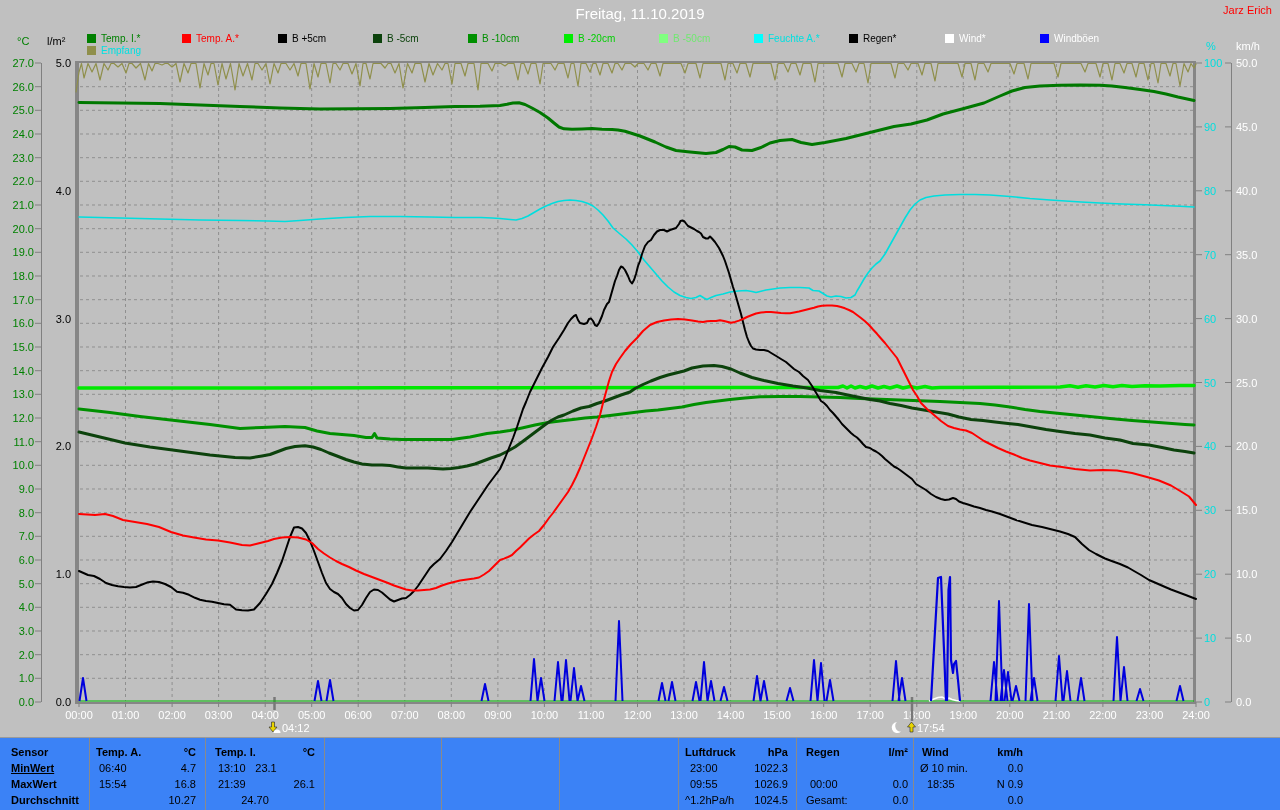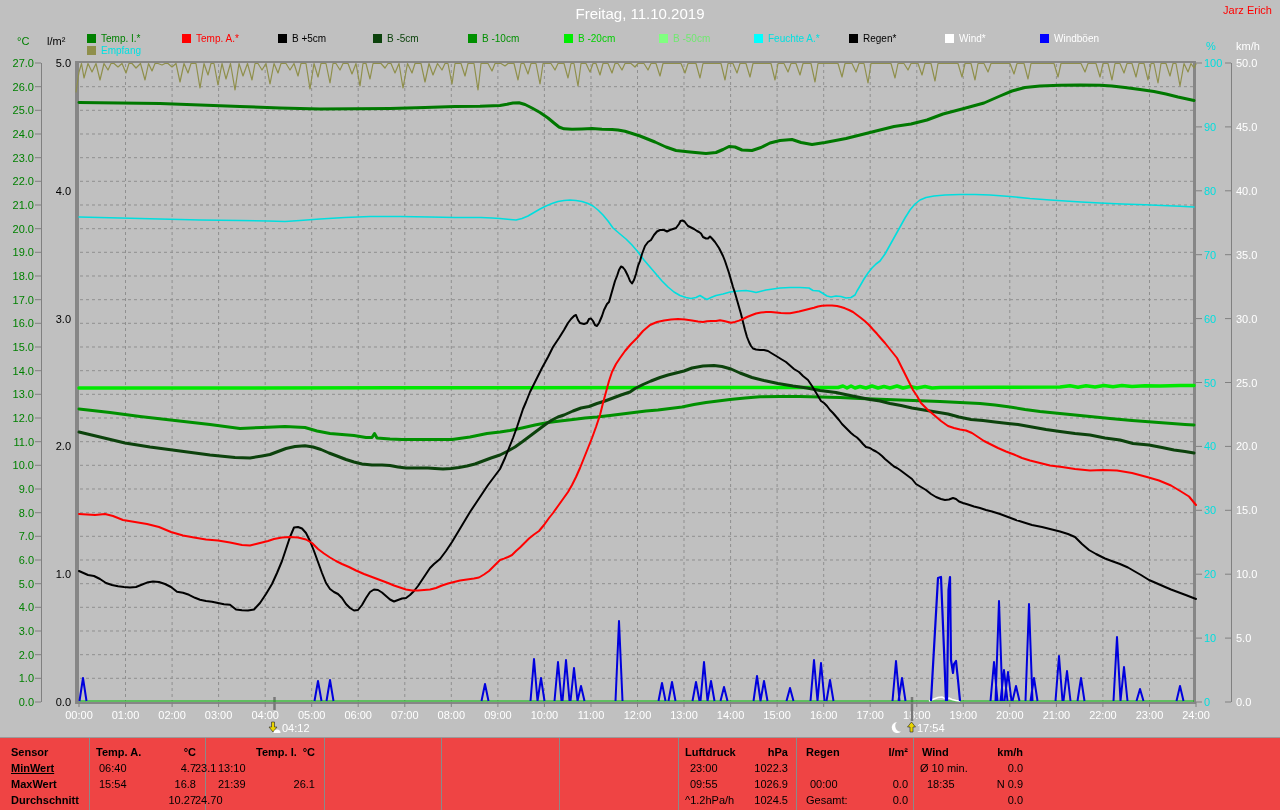--- a/index.html
+++ b/index.html
@@ -1,20 +1,20 @@
 <!DOCTYPE html>
 <html><head><meta charset="utf-8">
 <style>
 *{margin:0;padding:0;box-sizing:border-box}
 body{width:1280px;height:810px;background:#c0c0c0;font-family:"Liberation Sans",sans-serif;overflow:hidden;position:relative}
 svg text{font-family:"Liberation Sans",sans-serif;font-size:11px}
 .abs{position:absolute}
 .lg{position:absolute;font-size:10px;white-space:nowrap}
 .sq{display:inline-block;width:9px;height:9px;margin-right:5px;vertical-align:-1px}
-.tbl{position:absolute;left:0;top:737px;width:1280px;height:73px;background:#ef4444;border-top:1px solid #9a9a9a}
+.tbl{position:absolute;left:0;top:737px;width:1280px;height:73px;background:#3b82f6;border-top:1px solid #9a9a9a}
 .tc{position:absolute;font-size:11px;color:#000;white-space:nowrap}
 .vs{position:absolute;top:0;width:1px;height:73px;background:#8a8a8a}
 </style></head>
 <body>
 <div class="abs" style="left:0;top:5px;width:1280px;text-align:center;color:#fff;font-size:15px">Freitag, 11.10.2019</div>
 <div class="abs" style="right:8px;top:4px;color:#ff0000;font-size:11px">Jarz Erich</div>
 <div class="abs" style="left:17px;top:35px;color:#008000;font-size:11px">°C</div>
 <div class="abs" style="left:47px;top:35px;color:#000;font-size:11px">l/m²</div>
 <div class="abs" style="left:1206px;top:40px;color:#00dede;font-size:11px">%</div>
 <div class="abs" style="left:1236px;top:40px;color:#fff;font-size:11px">km/h</div>
@@ -156,27 +156,27 @@
 <div class="tc" style="left:11px;top:24px;font-weight:bold;text-decoration:underline;">MinWert</div>
 <div class="tc" style="left:11px;top:40px;font-weight:bold;">MaxWert</div>
 <div class="tc" style="left:11px;top:56px;font-weight:bold;">Durchschnitt</div>
 <div class="tc" style="left:96px;top:8px;font-weight:bold;">Temp. A.</div>
 <div class="tc" style="left:76px;top:8px;width:120px;text-align:right;font-weight:bold;">°C</div>
 <div class="tc" style="left:99px;top:24px;">06:40</div>
 <div class="tc" style="left:76px;top:24px;width:120px;text-align:right;">4.7</div>
 <div class="tc" style="left:99px;top:40px;">15:54</div>
 <div class="tc" style="left:76px;top:40px;width:120px;text-align:right;">16.8</div>
 <div class="tc" style="left:76px;top:56px;width:120px;text-align:right;">10.27</div>
-<div class="tc" style="left:215px;top:8px;font-weight:bold;margin-left:41px;">Temp. I.</div>
+<div class="tc" style="left:215px;top:8px;font-weight:bold;">Temp. I.</div>
 <div class="tc" style="left:195px;top:8px;width:120px;text-align:right;font-weight:bold;">°C</div>
 <div class="tc" style="left:218px;top:24px;">13:10</div>
-<div class="tc" style="left:195px;top:24px;width:120px;text-align:left;">23.1</div>
+<div class="tc" style="left:206px;top:24px;width:120px;text-align:center;">23.1</div>
 <div class="tc" style="left:218px;top:40px;">21:39</div>
 <div class="tc" style="left:195px;top:40px;width:120px;text-align:right;padding-left:20px;">26.1</div>
-<div class="tc" style="left:195px;top:56px;width:120px;text-align:left;">24.70</div>
+<div class="tc" style="left:195px;top:56px;width:120px;text-align:center;">24.70</div>
 <div class="tc" style="left:685px;top:8px;font-weight:bold;">Luftdruck</div>
 <div class="tc" style="left:668px;top:8px;width:120px;text-align:right;font-weight:bold;">hPa</div>
 <div class="tc" style="left:690px;top:24px;">23:00</div>
 <div class="tc" style="left:668px;top:24px;width:120px;text-align:right;">1022.3</div>
 <div class="tc" style="left:690px;top:40px;">09:55</div>
 <div class="tc" style="left:668px;top:40px;width:120px;text-align:right;">1026.9</div>
 <div class="tc" style="left:685px;top:56px;">^1.2hPa/h</div>
 <div class="tc" style="left:668px;top:56px;width:120px;text-align:right;">1024.5</div>
 <div class="tc" style="left:806px;top:8px;font-weight:bold;">Regen</div>
 <div class="tc" style="left:788px;top:8px;width:120px;text-align:right;font-weight:bold;">l/m²</div>

